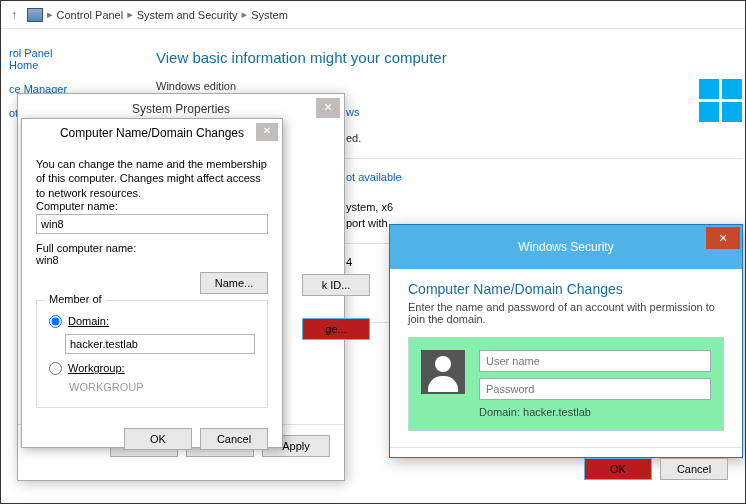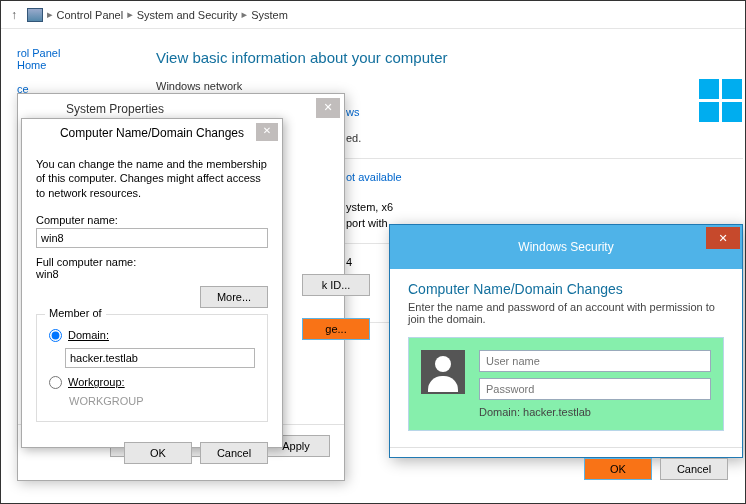--- a/index.html
+++ b/index.html
@@ -4,51 +4,51 @@
 <style>
 * { box-sizing: border-box; margin: 0; padding: 0; font-family: "Segoe UI", Tahoma, sans-serif; }
 body { width: 746px; height: 504px; background: #fff; overflow: hidden; position: relative; border: 1px solid #333; }
 
 
 .breadcrumb { height: 28px; border-bottom: 1px solid #e5e5e5; display: flex; align-items: center; padding: 0 4px; font-size: 11px; color: #333; gap: 4px; }
 .breadcrumb .arrow-up { font-size: 12px; color: #555; padding: 0 6px; }
 .breadcrumb .pc-icon { width: 16px; height: 14px; background: linear-gradient(#9ac, #58a); border: 1px solid #357; }
 .breadcrumb .sep { color: #777; }
 .left-nav { position: absolute; left: 0; top: 40px; width: 90px; font-size: 11px; }
-.left-nav div { color: #06c; padding: 6px 16px; }
+.left-nav div { color: #06c; padding: 6px 8px; }
 .main-bg { position: absolute; left: 155px; top: 48px; right: 2px; }
 .main-bg h2 { font-size: 15px; font-weight: normal; color: #13709e; margin-bottom: 14px; }
 .main-bg .sect { font-size: 11px; color: #333; margin-bottom: 14px; }
 .main-bg .divider { border-top: 1px solid #e3e3e3; margin: 8px 0 12px; }
 .main-bg .link { color: #06c; }
 .info-row { display: flex; font-size: 11px; margin: 4px 0; }
 .info-row .lab { width: 190px; color: #555; }
 .logo-area { position: absolute; right: 0; top: 76px; width: 48px; height: 48px; }
 .logo-area .sq { width: 20px; height: 20px; background: #00adef; position: absolute; }
 .logo-area .sq.a { left: 2px; top: 2px; }
 .logo-area .sq.b { left: 25px; top: 2px; }
 .logo-area .sq.c { left: 2px; top: 25px; }
 .logo-area .sq.d { left: 25px; top: 25px; }
 .activation { position: absolute; left: 155px; top: 404px; font-size: 11px; color: #13709e; }
 
 
 .sysprops { position: absolute; left: 16px; top: 92px; width: 328px; height: 388px; background: #fff; border: 1px solid #aaa; box-shadow: 2px 2px 12px rgba(0,0,0,0.25); }
-.sysprops .titlebar { height: 30px; display: flex; align-items: center; position: relative; font-size: 12px; color: #333; padding-left: 48px; }
+.sysprops .titlebar { height: 30px; display: flex; align-items: center; justify-content: center; position: relative; font-size: 12px; color: #333; }
 .sysprops .titlebar .close { position: absolute; right: 4px; top: 4px; width: 24px; height: 20px; background: #c1bdbc; color: #fff; text-align: center; line-height: 18px; font-size: 11px; }
 .btn { min-width: 68px; height: 22px; border: 1px solid #adadad; background: #e7e7e7; font-size: 11px; cursor: pointer; }
-.btn.accent { background: #f97316; border: 1px solid #5cb3e4; }
+.btn.accent { background: #b91c1c; border: 1px solid #5cb3e4; }
 .btn-row { display: flex; justify-content: flex-end; gap: 8px; padding: 10px 14px; }
 .sysprops .buttons { border-top: 1px solid #e0e0e0; }
 
 
 .domchg { position: absolute; left: 20px; top: 117px; width: 262px; height: 330px; background: #fff; border: 1px solid #aaa; box-shadow: 2px 2px 10px rgba(0,0,0,0.3); }
 .domchg .titlebar { height: 28px; display: flex; align-items: center; justify-content: center; position: relative; font-size: 12px; }
 .domchg .titlebar .close { position: absolute; right: 4px; top: 4px; width: 22px; height: 18px; background: #c1bdbc; color: #fff; text-align: center; line-height: 16px; font-size: 10px; }
 .domchg .body { padding: 10px 14px; font-size: 11px; }
-.domchg .body p { line-height: 1.3; margin-bottom: 14px; }
+.domchg .body p { line-height: 1.3; }
 .domchg input[type=text] { width: 100%; border: 1px solid #b5b5b5; height: 20px; padding: 0 4px; font-size: 11px; margin-top: 2px; }
 .domchg .member-group { border: 1px solid #ddd; padding: 10px 12px 12px; margin-top: 6px; position: relative; }
 .domchg .member-group .legend { position: absolute; top: -8px; left: 8px; background: #fff; padding: 0 4px; font-size: 11px; }
 .domchg .radio-row { display: flex; align-items: center; gap: 6px; margin: 4px 0; font-size: 11px; text-decoration: underline; }
 .domchg .radio-row input[type=radio] { margin: 0; }
 .domchg .wg-readonly { color: #999; padding: 2px 4px; }
 .domchg .more-row { display: flex; justify-content: flex-end; margin-top: 6px; }
 
 
 .winsec { position: absolute; left: 388px; top: 223px; width: 354px; height: 234px; background: #fff; border: 1px solid #2079b3; box-shadow: 3px 3px 14px rgba(0,0,0,0.3); }
@@ -83,22 +83,22 @@
   <span>System</span>
 </div>
 
 <div class="left-nav">
   <div>rol Panel Home</div>
   <div>ce Manager</div>
   <div>ote settings</div>
 </div>
 
 <div class="main-bg">
-  <h2>View basic information about your computer</h2>
-  <div class="sect">Windows network</div>
+  <h2>View basic information might your computer</h2>
+  <div class="sect">Windows edition</div>
   <div class="sect link" style="margin-left:190px">ws</div>
   <div class="sect" style="margin-left:190px">ed.</div>
   <div class="divider"></div>
   <div class="info-row">
       <span class="lab"></span>
       <span class="link">ot available</span>
     </div>
   <div class="info-row" style="margin-top:18px">
       <span class="lab"></span>
       <span>ystem, x6</span>
@@ -152,21 +152,21 @@
     <span>Computer Name/Domain Changes</span>
     <span class="close">✕</span>
   </div>
   <div class="body">
     <p>You can change the name and the membership of this computer. Changes might affect access to network resources.</p>
     <div>Computer name:</div>
     <input type="text" value="win8" style="">
     <div style="margin-top:8px">Full computer name:</div>
     <div>win8</div>
     <div class="more-row">
-      <button class="btn">More...</button>
+      <button class="btn">Name...</button>
     </div>
     <div class="member-group">
       <span class="legend">Member of</span>
       <div class="radio-row">
         <input type="radio" checked="" style="">
         <span>Domain:</span>
       </div>
       <input type="text" style="margin-left: 16px; width: calc(100% - 16px);" value="hacker.testlab">
       <div class="radio-row" style="margin-top:8px">
         <input type="radio" style="">

